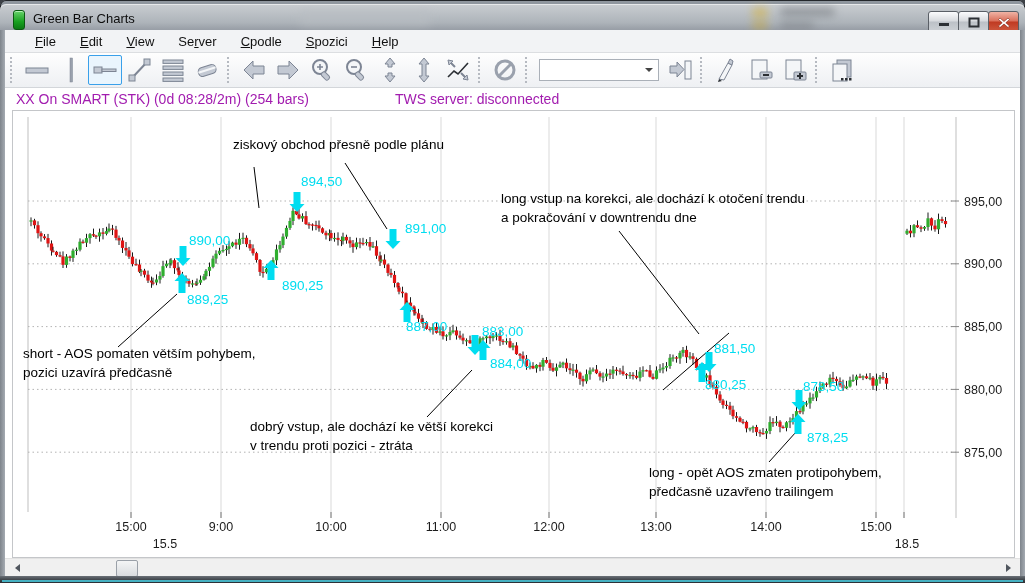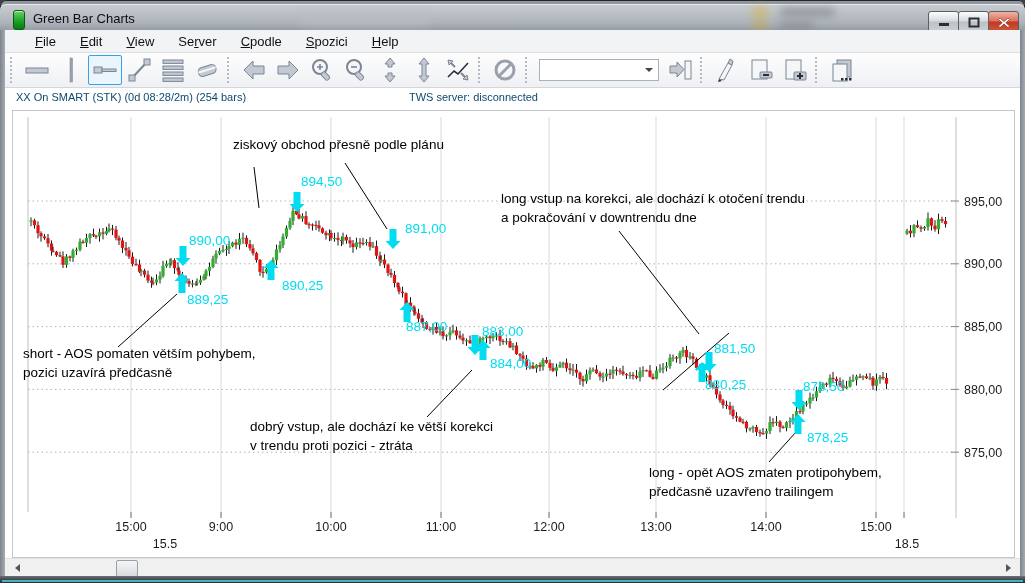--- a/index.html
+++ b/index.html
@@ -26,23 +26,23 @@
   #toolbar{position:absolute;left:5px;top:53px;width:1015px;height:35px;
     background:linear-gradient(#fefefe,#eef0f3);border-bottom:1px solid #d3d6da;
     display:flex;align-items:center;padding-left:2px;box-sizing:border-box;}
   .grip{width:5px;height:26px;margin:0 3px;border-left:2px dotted #b6bac1;}
   .tbtn{width:32px;height:28px;display:flex;align-items:center;justify-content:center;border:1px solid transparent;border-radius:2px;}
   .tbtn.selected{border:1px solid #39a0ea;background:#eaf5fd;}
   .combo{width:118px;height:20px;background:#fff;border:1px solid #aab0b8;display:flex;align-items:center;justify-content:flex-end;margin:0 4px;}
   .combo .arrow{width:0;height:0;border:4px solid transparent;border-top-color:#444;margin:4px 5px 0 0;}
   
   #statusrow{position:absolute;left:5px;top:88px;width:1015px;height:21px;background:#ffffff;}
-  #statusrow span{position:absolute;top:3px;font-size:11px;color:#0c4a6e;}
+  #statusrow span{position:absolute;top:3px;font-size:14px;color:#a21caf;}
   #status-left{left:11px;}
-  #status-right{left:404px;}
+  #status-right{left:390px;}
   
   #client{position:absolute;left:5px;top:109px;width:1015px;height:449px;background:#ffffff;}
   #chartbox{position:absolute;left:7px;top:1px;width:1001px;height:446px;border:1px solid #c4c6c9;background:#fff;}
   
   #hscroll{position:absolute;left:5px;top:558px;width:1015px;height:18px;background:#f0f0f0;border-top:1px solid #e2e2e2;}
   .scroll-arrow{position:absolute;top:1px;width:16px;height:16px;display:flex;align-items:center;justify-content:center;}
   .tri-left{width:0;height:0;border:4px solid transparent;border-right:5px solid #50565e;}
   .tri-right{width:0;height:0;border:4px solid transparent;border-left:5px solid #50565e;}
   #scroll-thumb{position:absolute;left:111px;top:1px;width:20px;height:15px;border:1px solid #9aa0a8;border-radius:2px;
     background:linear-gradient(#f4f5f6,#d9dcdf);}

